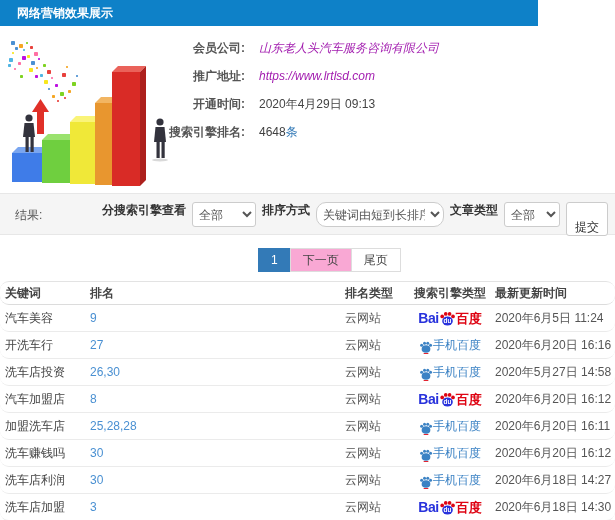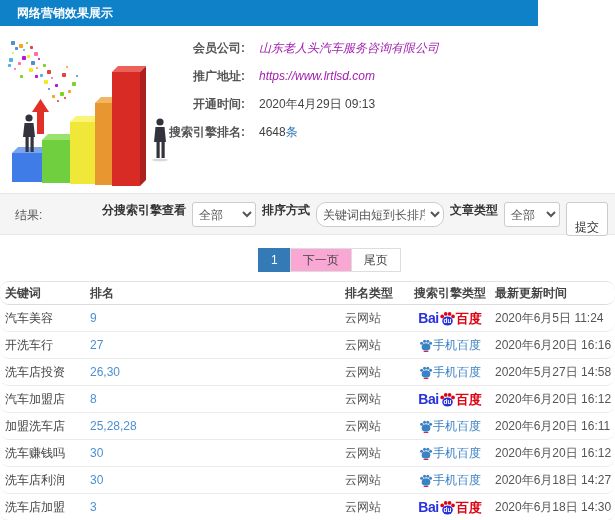--- a/index.html
+++ b/index.html
@@ -42,21 +42,21 @@
   .results-table { position:absolute; left:0; top:281px; width:615px; }
   .t-row { display:flex; align-items:center; height:27px; border-bottom:1px solid #ebebeb; padding-left:5px; font-size:12px;border-radius:9px; }
   .t-head { height:24px; border-top:1px solid #e3e3e3; border-bottom:1px solid #dcdcdc; font-weight:bold; color:#444; }
   .c1 { width:85px; } .c2 { width:255px; } .c3 { width:60px; } .c4 { width:90px; display:flex; justify-content:center; align-items:center; } .c5 { width:120px; }
   .kw { color:#444; } .rank { color:#4a90d2; } .rtype { color:#555; } .upd { color:#555; }
 
   
   .baidu-logo { display:inline-flex; align-items:center; line-height:1; }
   .baidu-bai { color:#2832dc; font-weight:bold; font-size:14px; letter-spacing:-0.5px; }
   .baidu-cn { color:#de0413; font-weight:bold; font-size:13px; }
-  .mobile-baidu { display:inline-flex; align-items:center; gap:0; }
+  .mobile-baidu { display:inline-flex; align-items:flex-end; gap:0; }
   .mobile-baidu-text { color:#3b82c4; font-size:12px; }
 </style>
 </head>
 <body>
 
 <div class="page">
 
   <div class="topbar">
     <span class="topbar-title">网络营销效果展示</span>
   </div>

